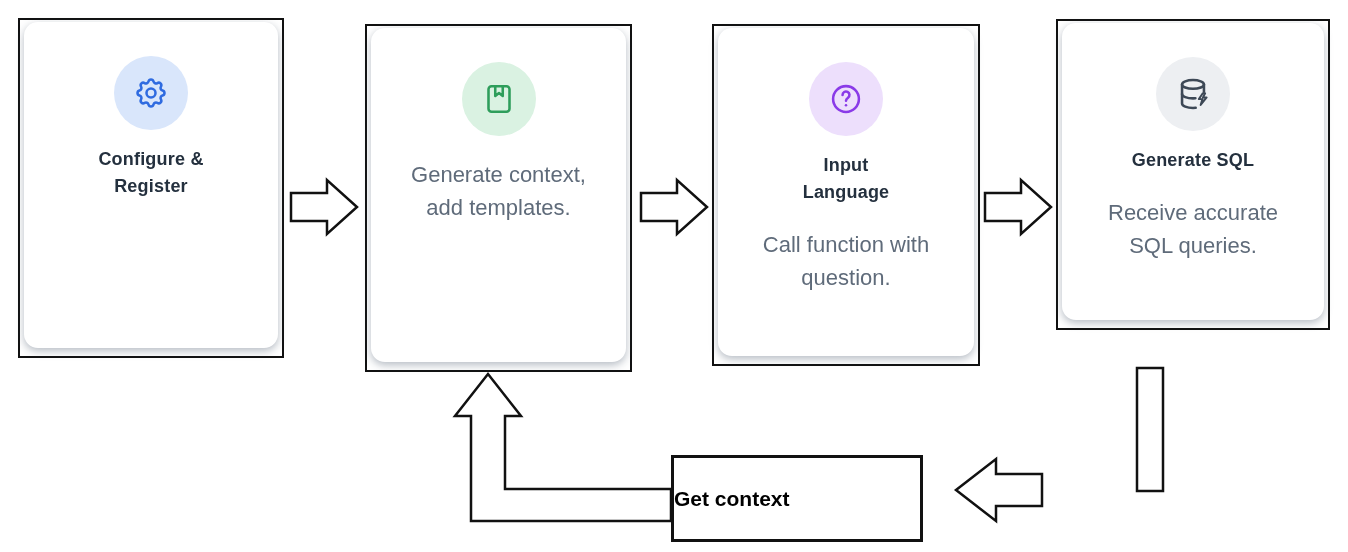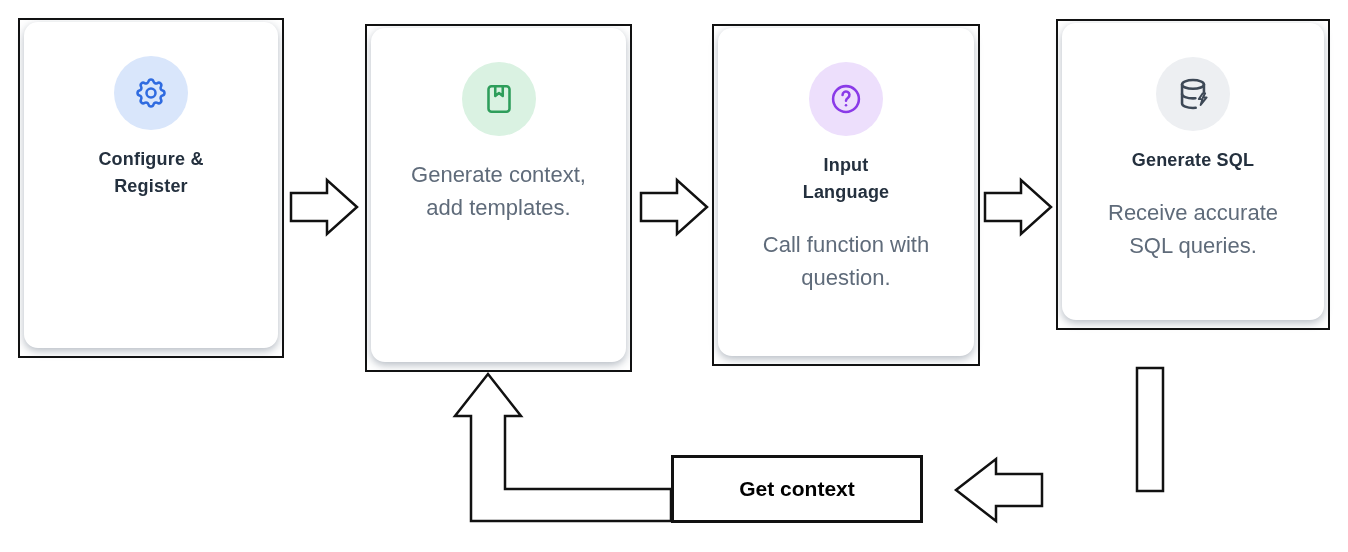--- a/index.html
+++ b/index.html
@@ -64,26 +64,25 @@
     fill: #ffffff;
     stroke: #111111;
     stroke-width: 2.5;
     stroke-linejoin: miter;
   }
   .loop-box {
     position: absolute;
     left: 671px;
     top: 455px;
     width: 252px;
-    height: 68px;
+    height: 87px;
     background: #ffffff;
     border: 3px solid #111111;
     display: flex;
     align-items: center;
-    justify-content: center;
   }
   .loop-label {
     font-size: 21px;
     font-weight: bold;
     color: #000000;
   }
 </style>
 </head>
 <body>
 

